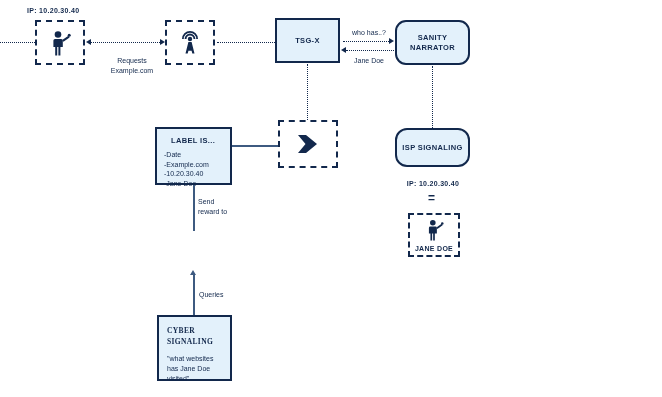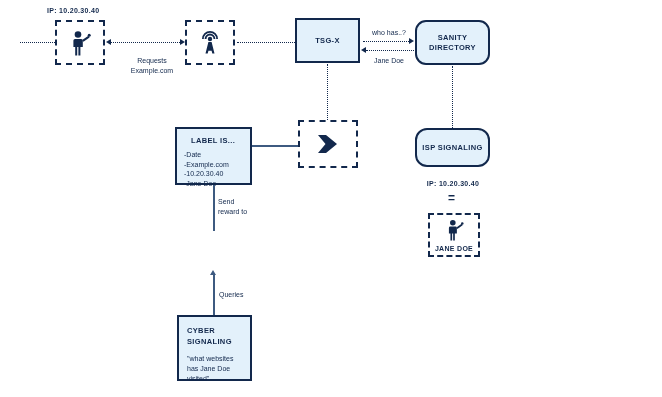--- a/index.html
+++ b/index.html
@@ -9,21 +9,20 @@
   }
   body {
     font-family: "Liberation Sans", sans-serif;
   }
   #canvas {
     position: relative;
     width: 592px;
     height: 397px;
     background: #ffffff;
     overflow: hidden;
-    margin-left: 20px;
   }
   
   .node {
     position: absolute;
     box-sizing: border-box;
     display: flex;
     flex-direction: column;
     align-items: center;
     justify-content: center;
   }
@@ -72,20 +71,21 @@
     justify-content: flex-start;
     padding: 9px 0 0 8px;
   }
   .narrator-title {
     color: #12284c;
     font-weight: bold;
     font-size: 7.5px;
     letter-spacing: 0.35px;
     line-height: 10.5px;
     text-align: left;
+    font-family: Liberation Serif, serif;
   }
   .narrator-quote {
     color: #12284c;
     font-size: 7px;
     line-height: 10px;
     margin-top: 7px;
     text-align: left;
   }
   
   .node.jane {
@@ -206,21 +206,21 @@
   <div class="freetext center" style="left:345px; top:28px; width:48px;">who has..?</div>
   <div class="hline dotted" style="left:343px; top:41px; width:48px;"></div>
   <div class="arrowhead arrow-right" style="left:389px; top:37.5px;"></div>
 
   <div class="hline dotted" style="left:346px; top:50px; width:48px;"></div>
   <div class="arrowhead arrow-left" style="left:341px; top:46.5px;"></div>
   <div class="freetext center" style="left:345px; top:56px; width:48px;">Jane Doe</div>
 
   <div class="node solid" style="left:395px; top:20px; width:75px; height:45px;border-radius:11px;">
     <div class="node-title">SANITY</div>
-    <div class="node-title">DIRECTORY</div>
+    <div class="node-title">NARRATOR</div>
   </div>
 
   <div class="vline dotted" style="left:307px; top:64px; height:56px;"></div>
 
   <div class="vline dotted" style="left:432px; top:66px; height:62px;"></div>
 
   <div class="node solid labelis" style="left:155px; top:127px; width:77px; height:58px;">
     <div class="labelis-head">LABEL IS...</div>
     <div class="labelis-list">
       <span>-Date</span>

